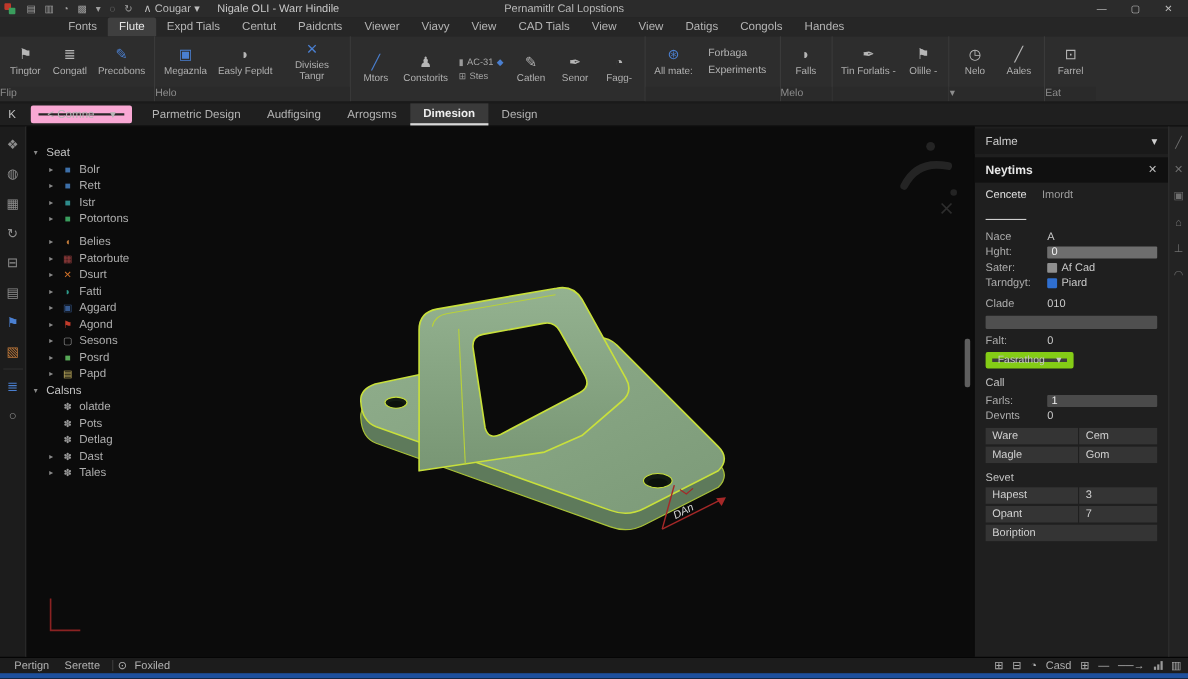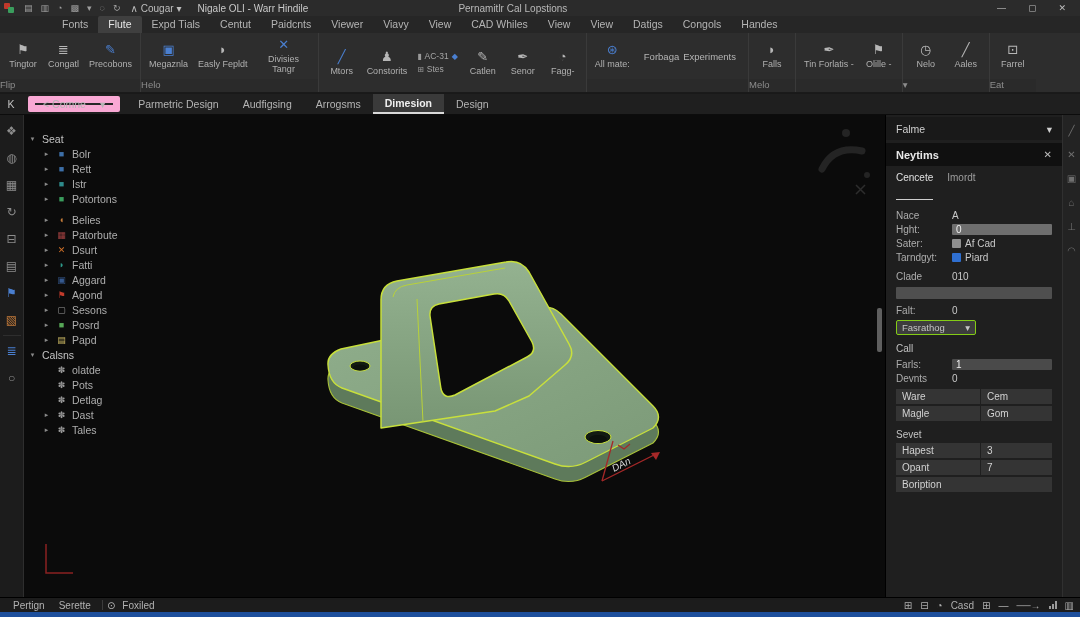--- a/index.html
+++ b/index.html
@@ -35,21 +35,21 @@
   .rbtn { min-width:38px; max-width:60px; display:flex; flex-direction:column; align-items:center; justify-content:center; padding:1px 4px; text-align:center; }
   .ric { font-size:13px; line-height:14px; color:#b6b6b6; }
   .ric.blue { color:#4a7fd0; }
   .ric.bold { font-weight:bold; }
   .rlbl { font-size:9px; line-height:10px; color:#b0b0b0; margin-top:2px; }
   .rglabel { height:13px; font-size:9.5px; color:#8d8d8d; line-height:12px; background:#2a2a2a; margin:0 -4px; }
   .ministack { display:flex; flex-direction:column; gap:3px; font-size:8.5px; color:#a5a5a5; padding:0 4px; }
   .minirow { display:flex; align-items:center; gap:3px; }
   .minirow .mi { font-size:8px; color:#9a9a9a; }
   .minirow .mi.blue { color:#4a7fd0; }
-  .txtbtn { display:flex; flex-direction:row; gap:4px; font-size:9.5px; color:#b5b5b5; padding:0 8px; text-align:left; }
+  .txtbtn { display:flex; flex-direction:column; gap:4px; font-size:9.5px; color:#b5b5b5; padding:0 8px; text-align:left; }
 
   
   .secondary { height:22px; background:#1f1f1f; border-top:1px solid #191919; border-bottom:1px solid #0c0c0c; display:flex; align-items:stretch; font-size:10.5px; color:#b4b4b4; }
   .sec-k { width:22px; display:flex; align-items:center; justify-content:center; color:#c0c0c0; }
   .sec-dd { display:flex; align-items:center; gap:14px; padding:0 8px; margin:2px 6px; border:7px solid #f9a8d4; border-radius:2px; background:#272727; }
   .stab { display:flex; align-items:center; padding:0 12px; cursor:default; white-space:nowrap; }
   .stab.active { background:#3a3a3a; color:#efefef; border-bottom:2px solid #d9d9d9; font-weight:bold; }
 
   
   .main { position:relative; height:482px; background:#0b0b0b; }
@@ -79,21 +79,21 @@
   .rp-tabs { display:flex; gap:14px; padding:6px 10px 4px; }
   .rp-tab { padding-bottom:16px; color:#9d9d9d; }
   .rp-tab.active { color:#e0e0e0; border-bottom:1px solid #cfcfcf; }
   .rp-body { padding:4px 10px 0; }
   .frow { display:flex; align-items:center; height:14px; gap:4px; }
   .flab { width:52px; flex:none; color:#adadad; }
   .fval { color:#c9c9c9; }
   .finput { flex:1; height:11px; background:#6e6e6e; color:#f0f0f0; display:flex; align-items:center; padding-left:4px; border-radius:1px; }
   .swatch { width:9px; height:9px; flex:none; border-radius:1px; }
   .wideinput { height:12px; background:#4f4f4f; border-radius:1px; margin:4px 0; }
-  .ddbtn { width:80px; height:15px; margin-top:3px; background:#3d3d3d; border:1px solid #84cc16; border-radius:2px; display:flex; align-items:center; justify-content:space-between; padding:0 5px; font-size:9.5px; color:#c5c5c5; }
+  .ddbtn { width:80px; height:15px; margin-top:3px; background:#3d3d3d; border:6px solid #84cc16; border-radius:2px; display:flex; align-items:center; justify-content:space-between; padding:0 5px; font-size:9.5px; color:#c5c5c5; }
   .sect { margin-top:8px; margin-bottom:3px; color:#c3c3c3; }
   .grid2 { display:flex; gap:1px; margin-bottom:2px; }
   .gcell { height:15px; background:#343434; display:flex; align-items:center; padding-left:6px; color:#d2d2d2; }
   .gl { flex:1.2; } .gr { flex:1; }
   .gfull { height:15px; background:#343434; display:flex; align-items:center; padding-left:6px; color:#d2d2d2; margin-bottom:2px; }
 
   
   .rstrip { position:absolute; left:1062px; top:0; bottom:0; width:18px; background:#232323; border-left:1px solid #303030; display:flex; flex-direction:column; align-items:center; padding-top:10px; gap:13px; }
   .rstrip .si { font-size:10px; color:#6f6f6f; }
 
@@ -141,21 +141,21 @@
 
   <div class="tabrow">
     <span class="rtab">Fonts</span>
     <span class="rtab active">Flute</span>
     <span class="rtab">Expd Tials</span>
     <span class="rtab">Centut</span>
     <span class="rtab">Paidcnts</span>
     <span class="rtab">Viewer</span>
     <span class="rtab">Viavy</span>
     <span class="rtab">View</span>
-    <span class="rtab">CAD Whiles</span>
+    <span class="rtab">CAD Tials</span>
     <span class="rtab">View</span>
     <span class="rtab">View</span>
     <span class="rtab">Datigs</span>
     <span class="rtab">Congols</span>
     <span class="rtab">Handes</span>
   </div>
 
   <div class="ribbon">
     <div class="rgroup">
       <div class="rbuttons">

